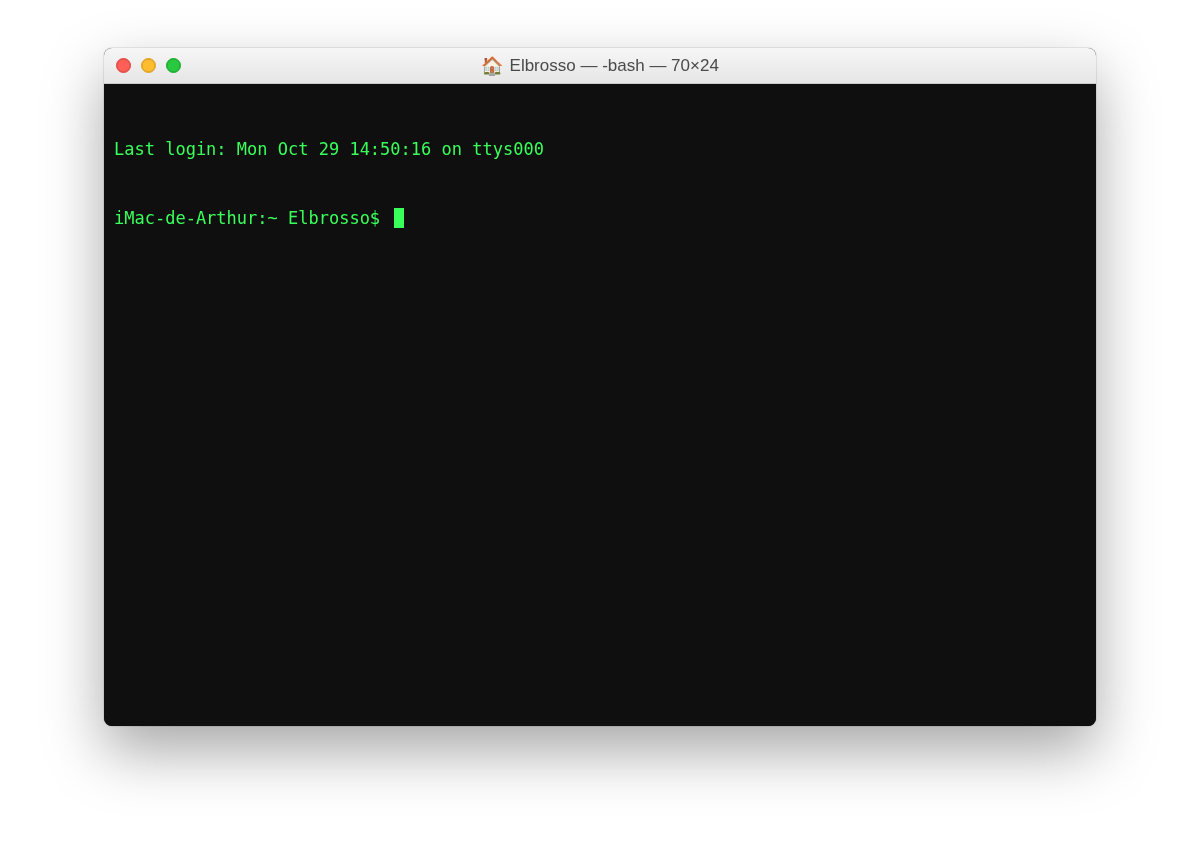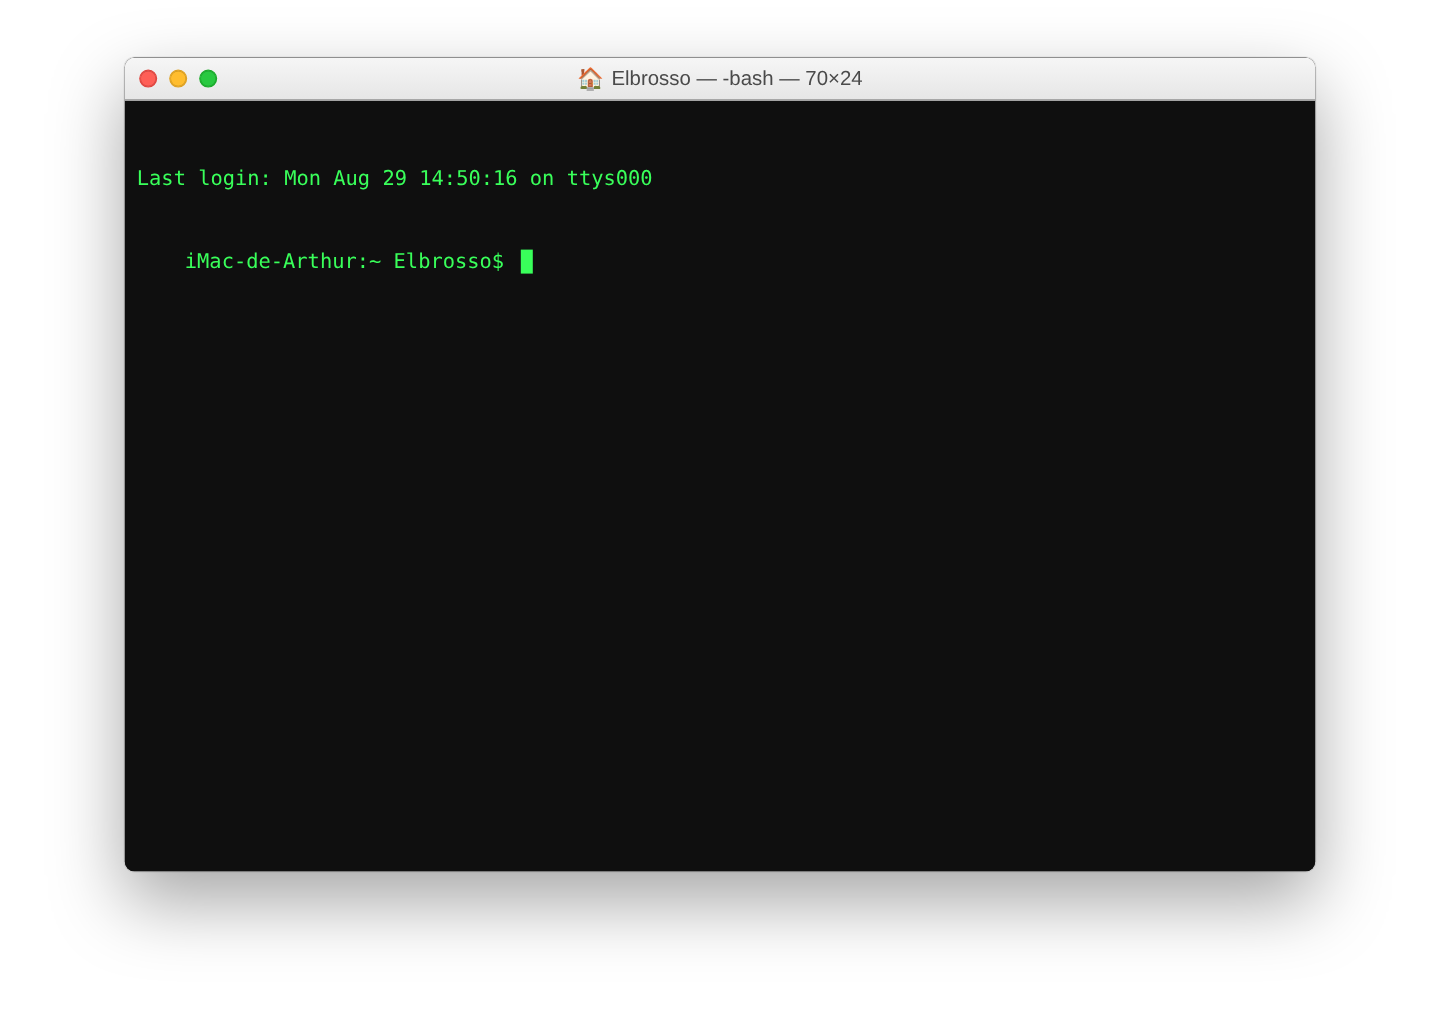--- a/index.html
+++ b/index.html
@@ -77,21 +77,20 @@
       color: #39ff5a;
       white-space: pre;
       overflow: hidden;
     }
     .term-line {
       display: block;
     }
     .prompt-line {
       display: flex;
       align-items: center;
-      margin-left: 40px;
     }
     .cursor-block {
       display: inline-block;
       width: 10px;
       height: 20px;
       background: #39ff5a;
       margin-left: 4px;
       vertical-align: middle;
     }
   </style>
@@ -106,19 +105,19 @@
       <div class="traffic-light tl-min"></div>
       <div class="traffic-light tl-max"></div>
     </div>
     <div class="title-center">
       <span class="home-icon">🏠</span>
       <span>Elbrosso — -bash — 70×24</span>
     </div>
   </div>
 
   <div class="terminal-body">
-    <span class="term-line">Last login: Mon Aug 29 14:50:16 on ttys000</span>
+    <span class="term-line">Last login: Mon Oct 29 14:50:16 on ttys000</span>
     <span class="prompt-line">
       <span>iMac-de-Arthur:~ Elbrosso$ </span><span class="cursor-block"></span>
     </span>
   </div>
 
 </div>
 
 </body></html>

